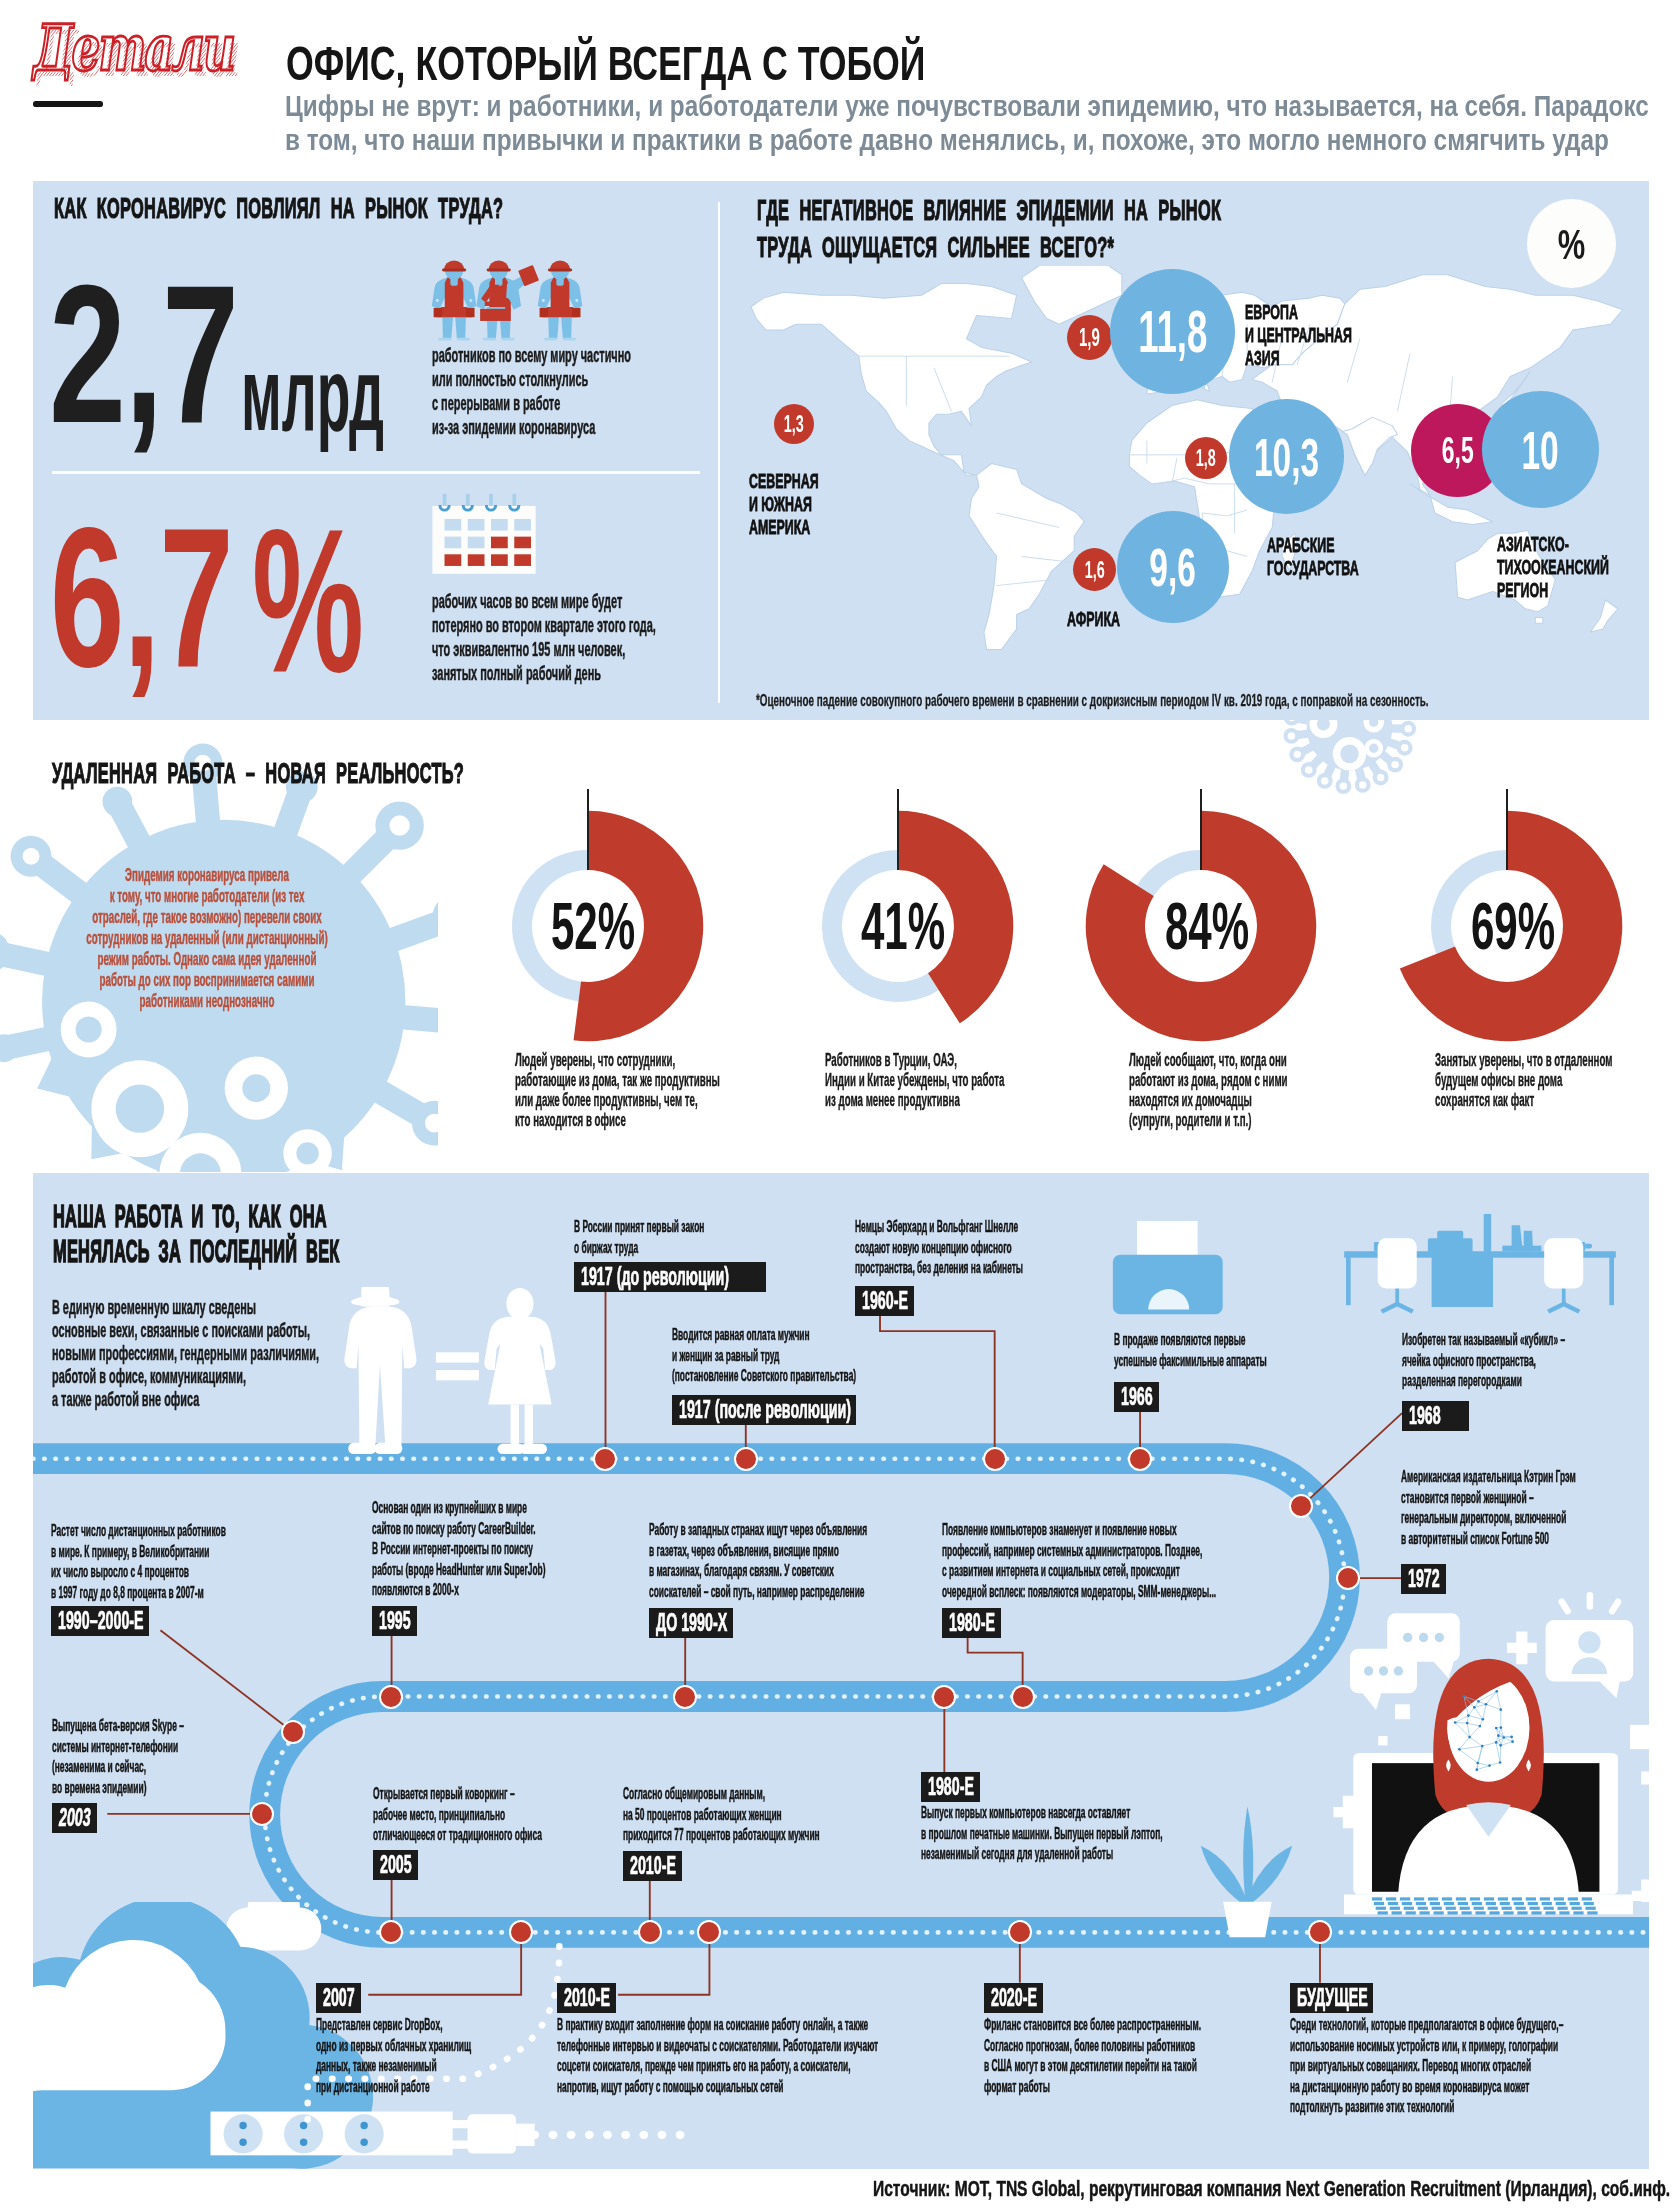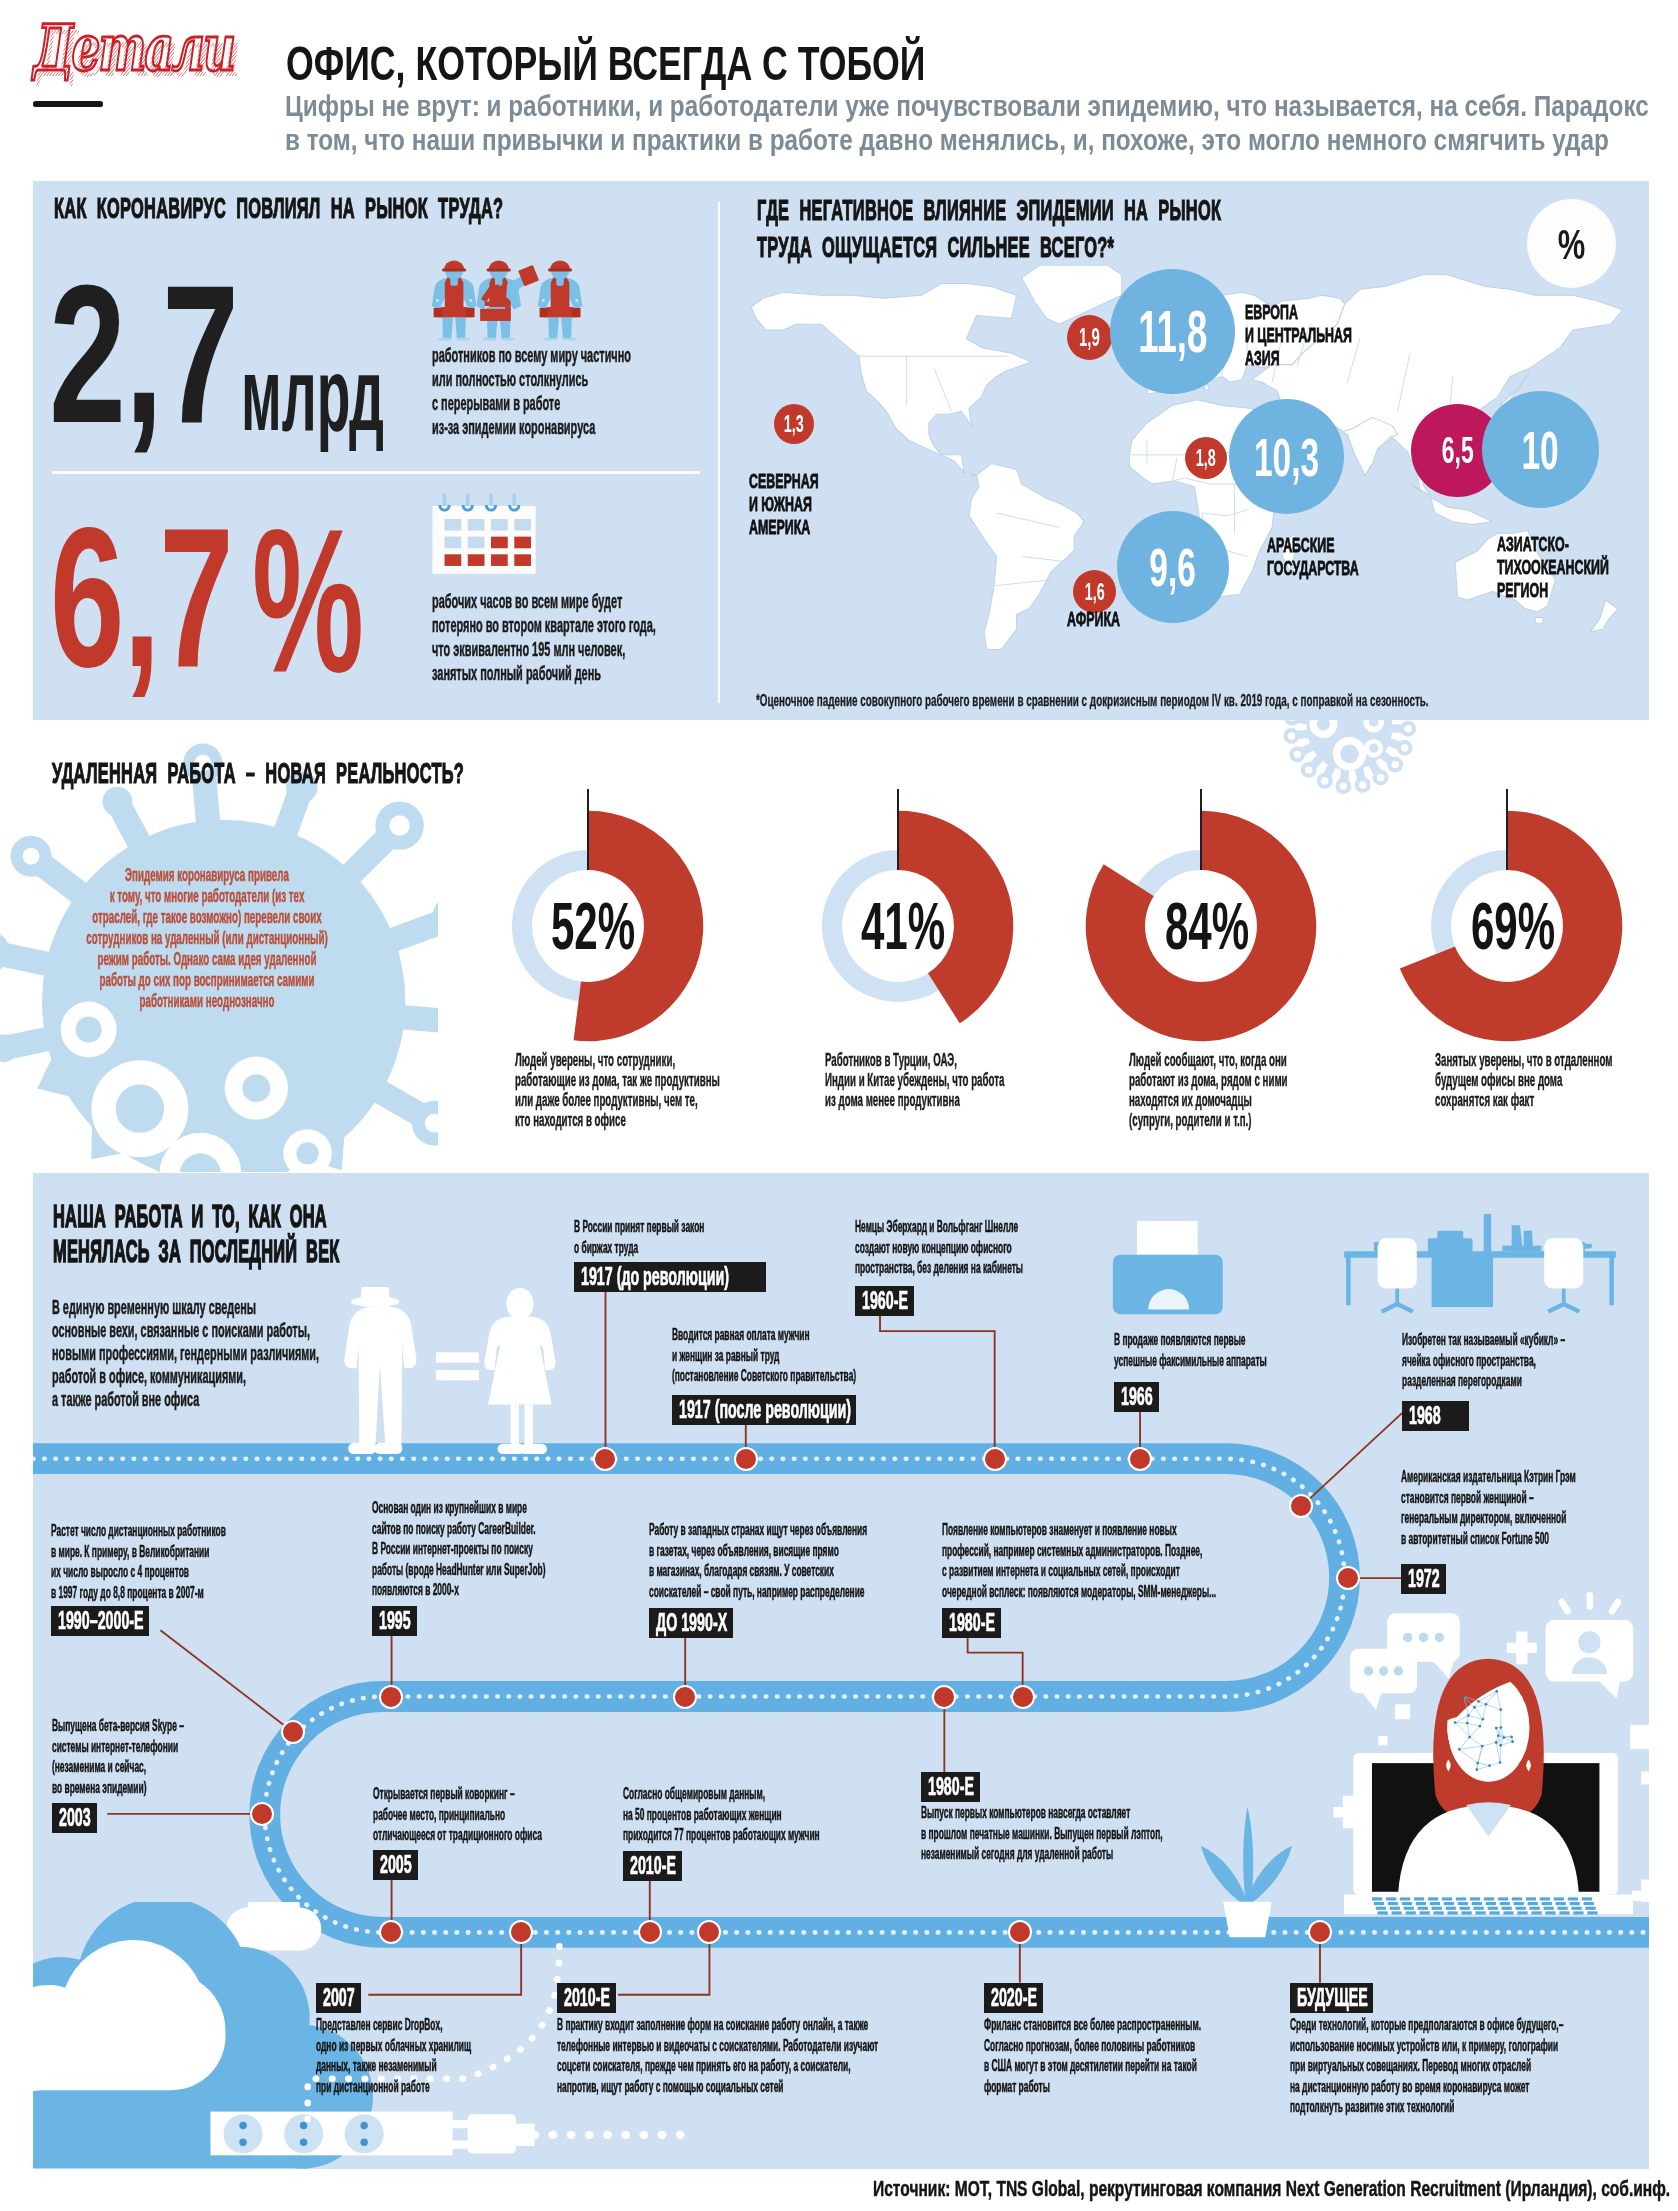--- a/index.html
+++ b/index.html
@@ -253,21 +253,21 @@
     </div>
   <div class="bub" style="left:1110px;top:269px;width:125px;height:125px;background:#6fb3e0;">
       <span style="font-size:59px;transform:scaleX(0.62);">11,8</span>
     </div>
   <div class="bub" style="left:1185px;top:437px;width:42px;height:42px;background:#c0392b;">
       <span style="font-size:24px;transform:scaleX(0.6);">1,8</span>
     </div>
   <div class="bub" style="left:1229px;top:399px;width:115px;height:115px;background:#6fb3e0;">
       <span style="font-size:54px;transform:scaleX(0.62);">10,3</span>
     </div>
-  <div class="bub" style="left:1073px;top:548px;width:43px;height:43px;background:#c0392b;margin-top:22px;">
+  <div class="bub" style="left:1073px;top:548px;width:43px;height:43px;background:#c0392b;">
       <span style="font-size:24px;transform:scaleX(0.6);">1,6</span>
     </div>
   <div class="bub" style="left:1117px;top:511px;width:112px;height:112px;background:#6fb3e0;">
       <span style="font-size:54px;transform:scaleX(0.62);">9,6</span>
     </div>
   <div class="bub" style="left:1411px;top:404px;width:93px;height:93px;background:#be185d;">
       <span style="font-size:37px;transform:scaleX(0.62);">6,5</span>
     </div>
   <div class="bub" style="left:1482px;top:391px;width:117px;height:117px;background:#6fb3e0;">
       <span style="font-size:54px;transform:scaleX(0.62);">10</span>
@@ -867,21 +867,21 @@
 профессий, например системных администраторов. Позднее,
 с развитием интернета и социальных сетей, происходит
 очередной всплеск: появляются модераторы, SMM-менеджеры...</div>
   <div class="abs evt-yr" style="left:942px;top:1608px;width:59px;">
       <span>1980-Е</span>
     </div>
   <div class="abs evt-txt" style="left:52px;top:1716px;">Выпущена бета-версия Skype –
 системы интернет-телефонии
 (незаменима и сейчас,
 во времена эпидемии)</div>
-  <div class="abs evt-yr" style="left:52px;top:1803px;width:45px;">
+  <div class="abs evt-yr" style="left:52px;top:1803px;width:45px;font-style:italic;">
       <span>2003</span>
     </div>
   <div class="abs evt-txt" style="left:373px;top:1784px;">Открывается первый коворкинг –
 рабочее место, принципиально
 отличающееся от традиционного офиса</div>
   <div class="abs evt-yr" style="left:373px;top:1850px;width:45px;">
       <span>2005</span>
     </div>
   <div class="abs evt-txt" style="left:623px;top:1784px;">Согласно общемировым данным,
 на 50 процентов работающих женщин

